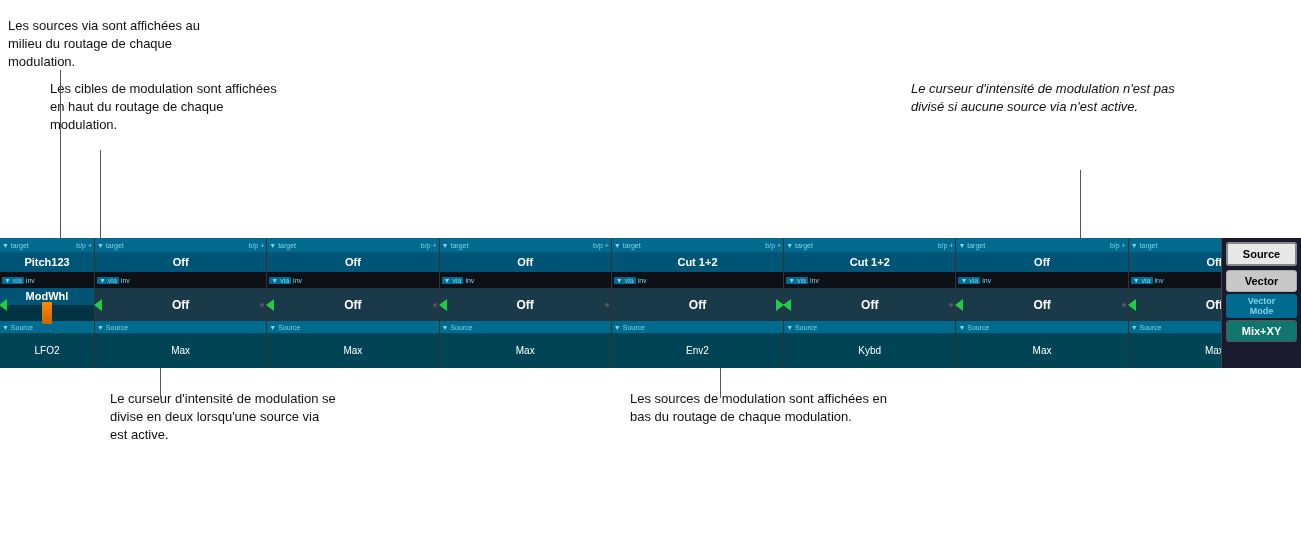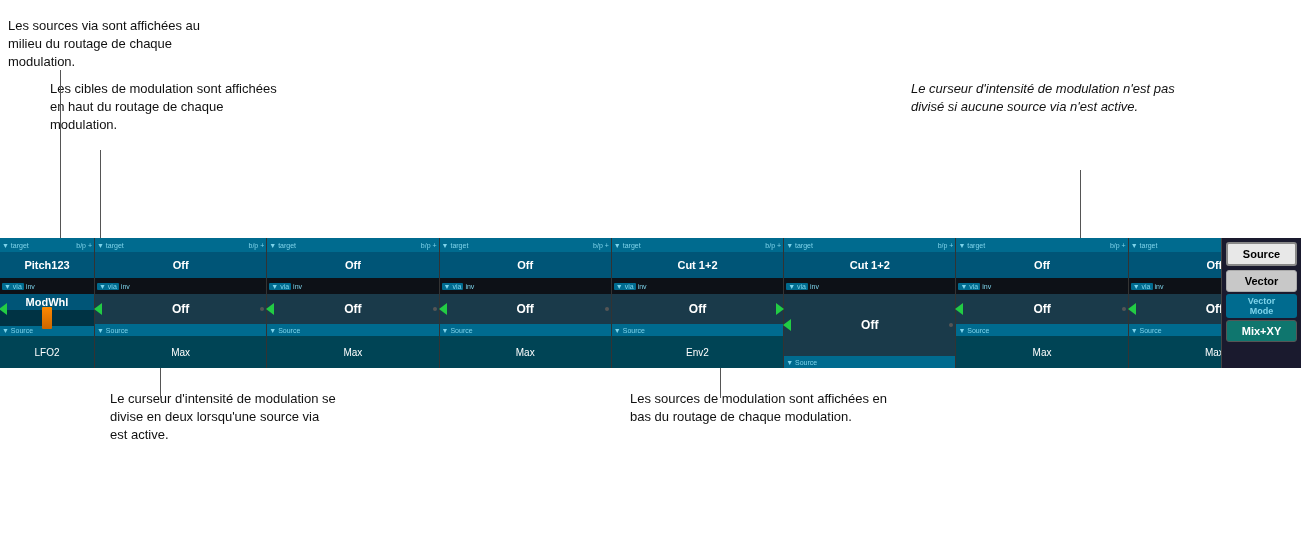--- a/index.html
+++ b/index.html
@@ -70,21 +70,21 @@
       font-size: 7px;
     }
 
     .slot-target-name {
       background: #005577;
       color: #fff;
       font-size: 11px;
       font-weight: bold;
       text-align: center;
       padding: 2px 1px;
-      height: 26px;
+      height: 20px;
       display: flex;
       align-items: center;
       justify-content: center;
       flex-shrink: 0;
     }
 
     .slot-via-row {
       background: #0d1117;
       display: flex;
       align-items: center;
@@ -425,20 +425,21 @@
     <span class="inv-label">inv</span>
   </div>
       <div class="intensity-bar-area" style="flex: 1 1 0%; position: relative;">
         <div class="intensity-off">Off</div>
         <div class="green-arrow-left"></div>
         <div class="small-dot" style="position: absolute; right: 2px; top: 50%; transform: translateY(-50%);"></div>
       </div>
       <div class="slot-source-bar">
         <span>▼ Source</span>
       </div>
+      <div class="slot-source-name">Kybd</div>
     </div>
     <div class="mod-slot">
       <div class="slot-top-bar">
         <span class="target-label">▼ target</span>
         <span class="bp-label">b/p +</span>
       </div>
       <div class="slot-target-name">Off</div>
       <div class="slot-via-row">
     <span class="via-label">▼ via</span>
     <span class="inv-label">inv</span>

